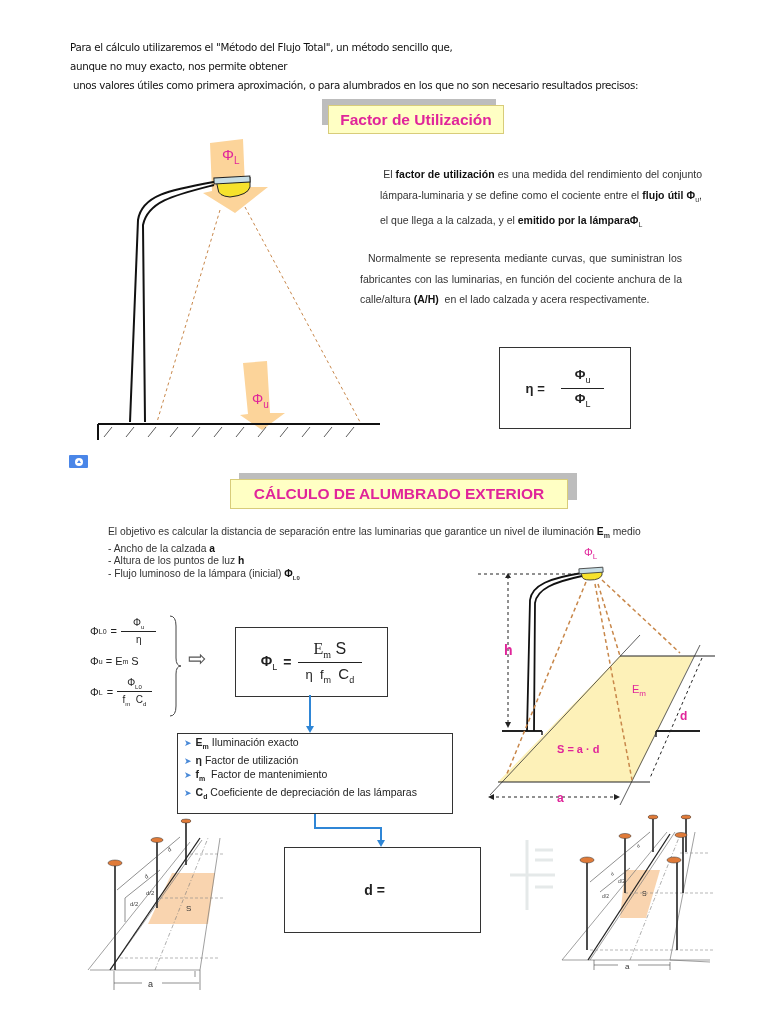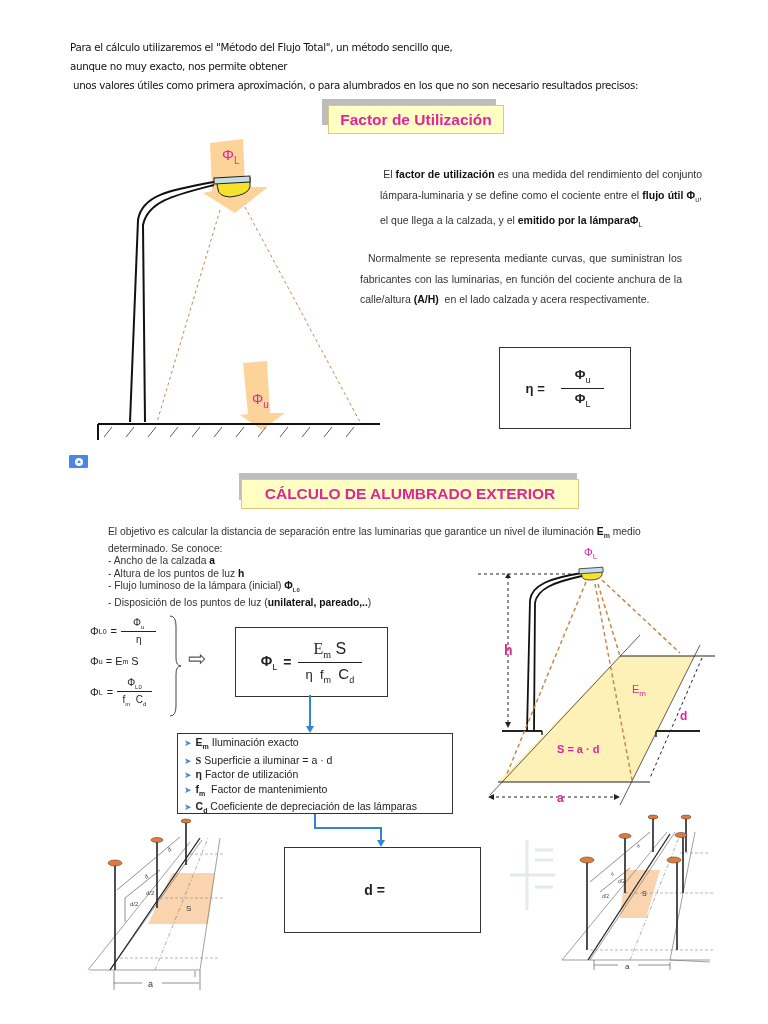--- a/index.html
+++ b/index.html
@@ -91,31 +91,29 @@
   </span>
 </div>
 
 <div class="abs" style="left:69px; top:455px; width:19px; height:13px; background:#4a86e8; border-radius:1px; display:flex; align-items:center; justify-content:center;">
   <div style="width:8px; height:8px; border-radius:50%; background:#fff; display:flex; align-items:center; justify-content:center;">
     <div style="width:0; height:0; border-left:2.5px solid transparent; border-right:2.5px solid transparent; border-bottom:3px solid #4a86e8;"></div>
   </div>
 </div>
 
 <div class="abs title-shadow" style="left:239px; top:473px; width:338px; height:27px;"></div>
-<div class="title-box" style="left:241px; top:479px; width:336px; height:28px; font-size:15.5px;">
+<div class="title-box" style="left:230px; top:479px; width:336px; height:28px; font-size:15.5px;">
   <span>CÁLCULO DE ALUMBRADO EXTERIOR</span>
 </div>
 
 <div class="abs obj" style="left:108px; top:526px; width:640px;">
   <div style="white-space:nowrap"><span>El objetivo es calcular la distancia de separación  entre las luminarias que garantice un nivel de iluminación </span><b>E</b><sub style="font-size:7px;font-weight:bold">m</sub><span> medio</span></div>
-  <div>determinado. Se conoce:</div>
   <div><span style="white-space:pre">- Ancho de la calzada </span><b>a</b></div>
   <div><span style="white-space:pre">- Altura de los puntos de luz </span><b>h</b></div>
   <div><span style="white-space:pre">- Flujo luminoso de la lámpara (inicial) </span><b>Φ</b><sub style="font-size:6px;font-weight:bold">L0</sub></div>
-  <div><span>- Disposición de los puntos de luz (</span><b>unilateral, pareado,..</b><span>)</span></div>
 </div>
 
 <div class="abs eq-small" style="left:90px; top:614px; width:90px;">
   <div style="display:flex; align-items:center; height:34px;">
     <span>Φ</span>
       <sub style="font-size:7px">L0</sub>
     <span style="margin:0 4px">=</span>
     <span class="frac" style="font-size:10px">
         <span class="num" style="padding:0 12px 1px;border-bottom-width:1px"><span>Φ</span><sub style="font-size:6px">u</sub></span>
         <span class="den">η</span>
@@ -155,21 +153,20 @@
 
 <svg class="abs" style="left:0; top:0; pointer-events:none;" width="768" height="1024">
   <line x1="310" y1="695" x2="310" y2="728" stroke="#2f86d6" stroke-width="2"></line>
   <polygon points="306,726 314,726 310,733" fill="#2f86d6"></polygon>
   <polyline points="315,810 315,828 381,828 381,842" fill="none" stroke="#2f86d6" stroke-width="2"></polyline>
   <polygon points="377,840 385,840 381,847" fill="#2f86d6"></polygon>
 </svg>
 
 <div class="abs list-box" style="left:177px; top:733px; width:262px; height:75px;">
   <div class="li"><span class="bullet">➤</span><b>E</b><sub style="font-size:7px;font-weight:bold">m</sub><span style="white-space:pre"> Iluminación exacto</span></div>
-  <div class="li"><span class="bullet">➤</span><b style="font-family:'Liberation Serif',serif">S</b><span style="white-space:pre"> Superficie a iluminar = a · d</span></div>
   <div class="li"><span class="bullet">➤</span><b>η</b><span style="white-space:pre"> Factor de utilización</span></div>
   <div class="li"><span class="bullet">➤</span><b>f</b><sub style="font-size:7px;font-weight:bold">m</sub><span style="white-space:pre">  Factor de mantenimiento</span></div>
   <div class="li"><span class="bullet">➤</span><b>C</b><sub style="font-size:7px;font-weight:bold">d</sub><span style="white-space:pre"> Coeficiente de depreciación de las lámparas</span></div>
 </div>
 
 <div class="abs box" style="left:284px; top:847px; width:195px; height:84px; display:flex; align-items:center; justify-content:center; font-size:14px;">
   <span style="font-weight:bold;margin-right:16px">d =</span>
 </div>
 
 <svg class="abs" style="left:470px; top:540px;" width="270" height="270" viewBox="0 0 270 270">

